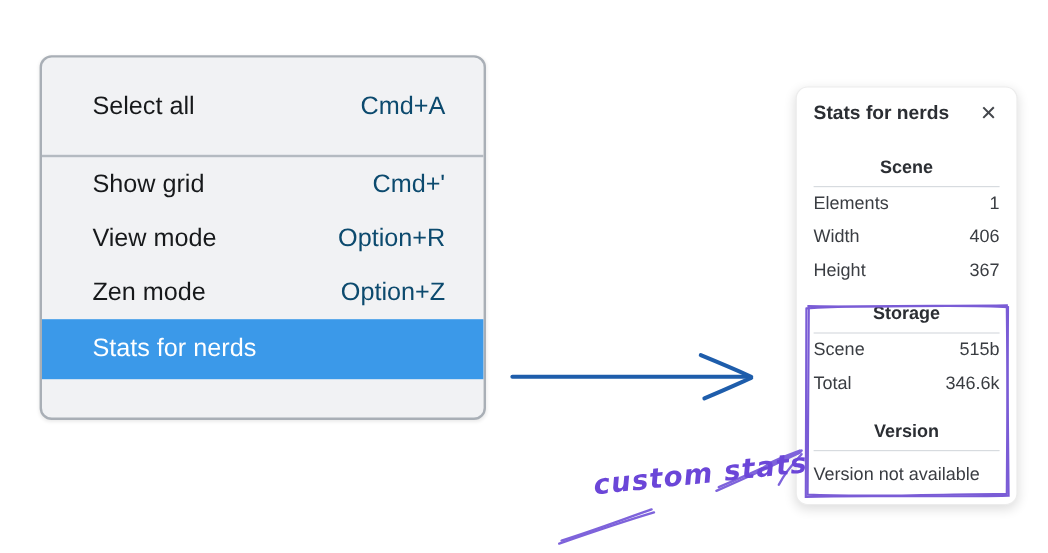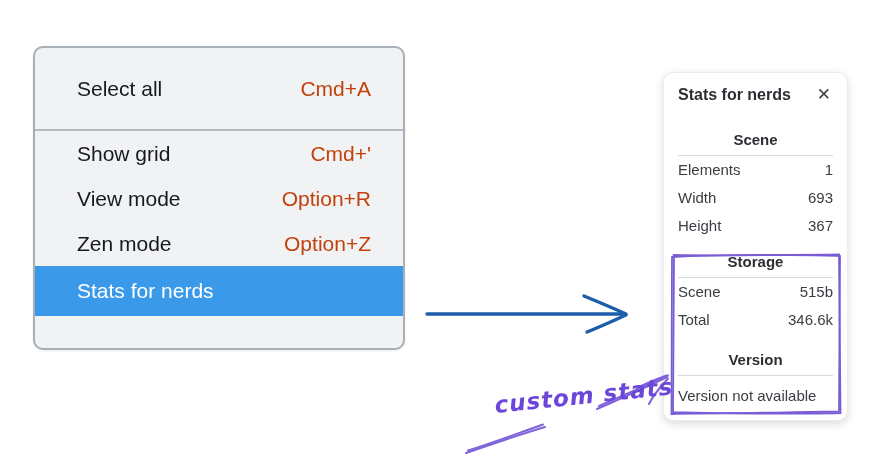--- a/index.html
+++ b/index.html
@@ -14,21 +14,21 @@
     display:flex; flex-direction:column;
   }
   .menu-section-top { padding:14px 0 13px 0; }
   .menu-section-main { border-top:2px solid #b4bac1; }
   .menu-item {
     display:flex; align-items:center; justify-content:space-between;
     padding:0 32px 0 42px; font-size:21px; height:45px; cursor:default;gap:34px;
   }
   .menu-section-top .menu-item { height:54px; }
   .menu-item .mi-label { color:#17191b; }
-  .menu-item .mi-shortcut { color:#c2410c; }
+  .menu-item .mi-shortcut { color:#0c4a6e; }
   .menu-item.highlighted { background:#3b99e9; height:50px; }
   .menu-item.highlighted .mi-label { color:#ffffff; }
   .menu-item.highlighted .mi-shortcut { color:#b3d7f7; }
 
   
   .stats-panel {
     position:absolute; left:663px; top:72px; width:185px; height:349px;
     background:#ffffff; border:1px solid #ececec; border-radius:10px;
     box-shadow:0 3px 10px rgba(0,0,0,0.14);
     padding:12px 14px 0 14px; color:#3a3d42; font-size:15px;
@@ -93,21 +93,21 @@
     </div>
 
     <div class="sp-header h-scene">Scene</div>
     <hr class="sp-hr">
     <div class="sp-row">
       <span>Elements</span>
       <span>1</span>
     </div>
     <div class="sp-row">
       <span>Width</span>
-      <span>693</span>
+      <span>406</span>
     </div>
     <div class="sp-row">
       <span>Height</span>
       <span>367</span>
     </div>
 
     <div class="sp-header h-storage">Storage</div>
     <hr class="sp-hr">
     <div class="sp-row">
       <span>Scene</span>

